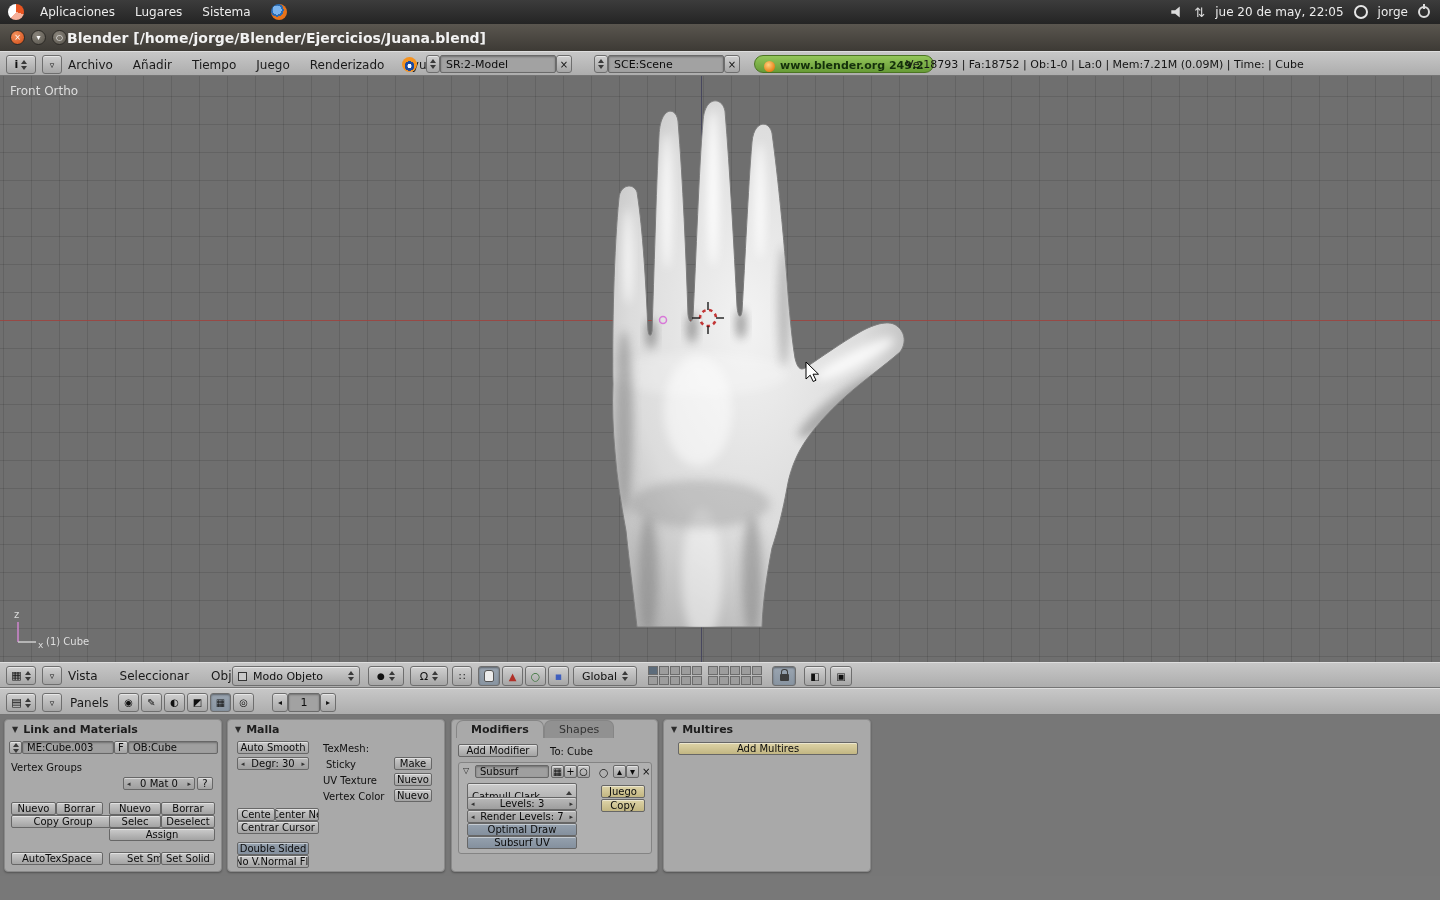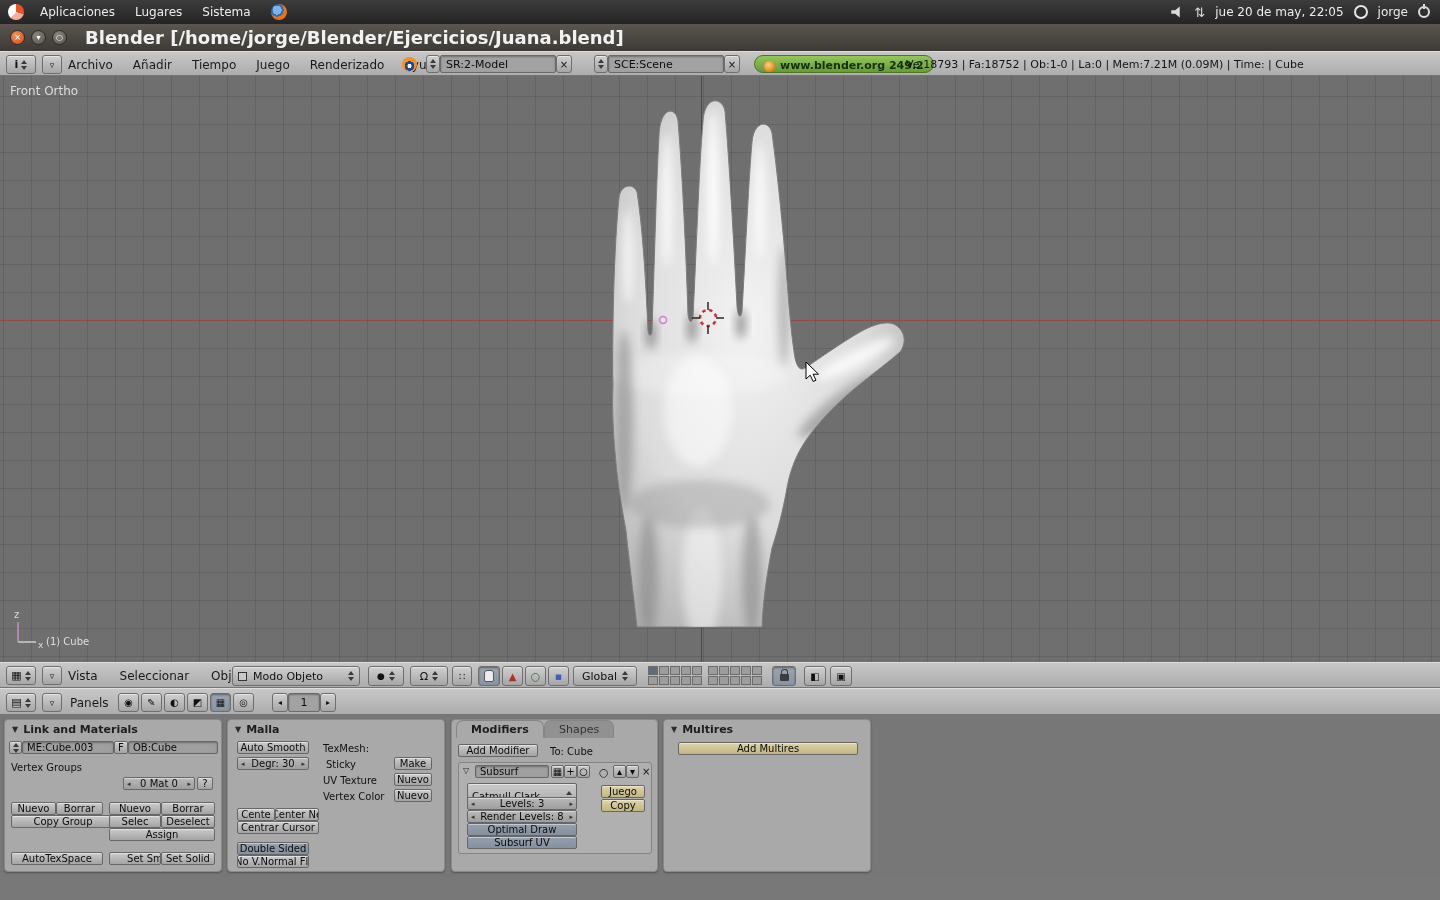--- a/index.html
+++ b/index.html
@@ -18,21 +18,21 @@
   .net-icon{color:#dcdcdc;font-size:13px;}
   .user-icon{width:14px;height:14px;border-radius:50%;background:#2e2e2e;border:2px solid #e6e6e6;}
   .power-icon{width:12px;height:12px;border:2px solid #dcdcdc;border-radius:50%;position:relative;}
   .power-icon::before{content:"";position:absolute;left:3px;top:-4px;width:2px;height:5px;background:#dcdcdc;}
 
   
   #title-bar{position:absolute;left:0;top:24px;width:1440px;height:27px;background:linear-gradient(#5a564f,#3d3a35);display:flex;align-items:center;color:#f2f2f2;}
   .wbtn{width:15px;height:15px;border-radius:50%;display:flex;align-items:center;justify-content:center;font-size:8px;color:#fff;margin-left:6px;border:1px solid #2c2a26;}
   .wbtn.close{background:radial-gradient(circle at 35% 30%,#f5925e,#cf4913);margin-left:10px;}
   .wbtn.gray{background:radial-gradient(circle at 35% 30%,#8a857c,#57534b);}
-  #title-text{margin-left:18px;font-weight:bold;font-size:18px;}
+  #title-text{font-weight:bold;font-size:14px;}
 
   
   .bheader{position:absolute;left:0;width:1440px;background:linear-gradient(#c7c7c7,#adadad);border-top:1px solid #dedede;border-bottom:1px solid #757575;color:#161616;}
   .hmenu{font-size:12px;color:#1a1a1a;white-space:nowrap;cursor:default;}
   .ib{display:flex;align-items:center;justify-content:center;background:linear-gradient(#d0d0d0,#a6a6a6);border:1px solid #6e6e6e;border-radius:3px;color:#111;box-shadow:inset 0 1px 0 rgba(255,255,255,.5);}
   .ib.pressed{background:linear-gradient(#9aa5b1,#8894a1);box-shadow:inset 0 1px 2px rgba(0,0,0,.4);}
   .spin{display:inline-flex;flex-direction:column;gap:2px;align-items:center;}
   .spin i{width:0;height:0;border-left:3px solid transparent;border-right:3px solid transparent;}
   .spin .u{border-bottom:4px solid #3a3a3a;}
   .spin .d{border-top:4px solid #3a3a3a;}
@@ -447,21 +447,21 @@
               <i class="d"></i>
             </span>
         </div>
         <div class="pb slider" style="left:8px;top:34px;width:110px;">
           <span class="sa">◂</span>
             <span>Levels: 3</span>
             <span class="sa">▸</span>
         </div>
         <div class="pb slider" style="left:8px;top:47px;width:110px;">
           <span class="sa">◂</span>
-            <span>Render Levels: 8</span>
+            <span>Render Levels: 7</span>
             <span class="sa">▸</span>
         </div>
         <div class="pb on" style="left:8px;top:60px;width:110px;">Optimal Draw</div>
         <div class="pb on" style="left:8px;top:73px;width:110px;">Subsurf UV</div>
         <div class="pb tan" style="left:142px;top:22px;width:44px;">Juego</div>
         <div class="pb tan" style="left:142px;top:36px;width:44px;">Copy</div>
       </div>
     </div>
 
     <div class="panel" style="left:663px;width:208px;">

